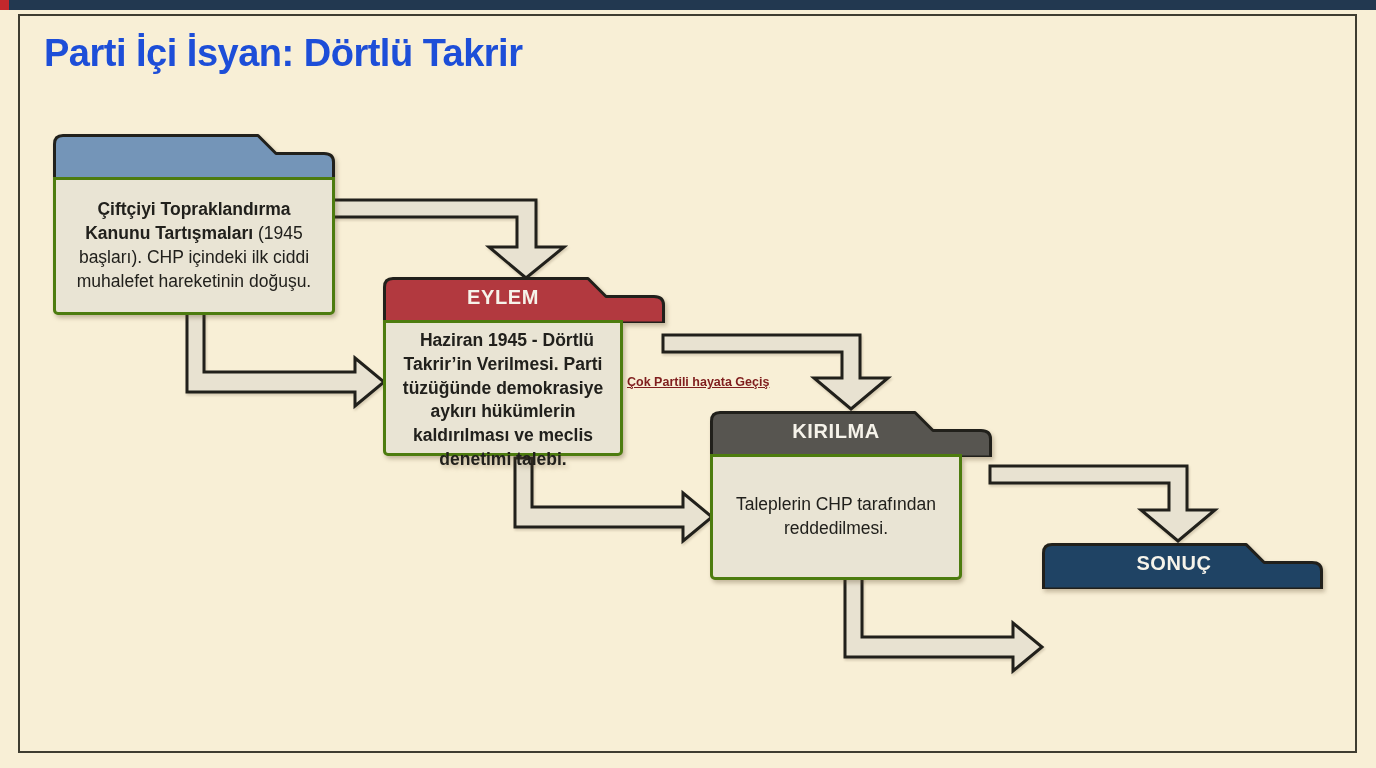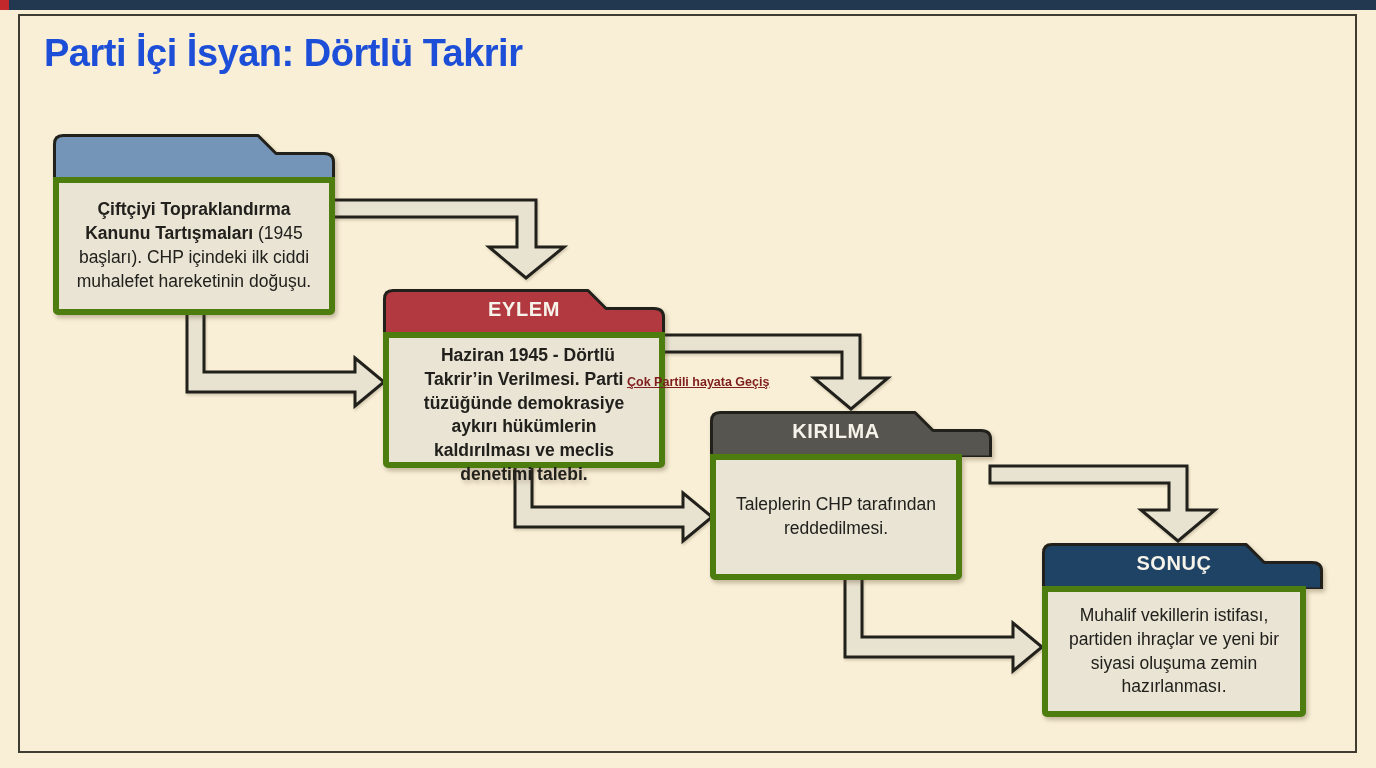--- a/index.html
+++ b/index.html
@@ -22,21 +22,21 @@
   .arrow{fill:#e8e2d1;stroke:#21201b;stroke-width:3;stroke-linejoin:miter;}
   .fbox{position:absolute;filter:drop-shadow(2px 3px 2px rgba(90,70,40,.33));}
   .fbox .tab{position:absolute;left:0;top:0;}
   .tab path{stroke:#21201b;stroke-width:3;stroke-linejoin:round;}
   .hlabel{
     position:absolute;left:0;top:0;width:100%;height:44px;line-height:43px;
     text-align:center;color:#f6f3ea;font-weight:700;font-size:20px;letter-spacing:.6px;
   }
   .bbody{
     position:absolute;left:0;right:0;top:44px;bottom:0;
-    background:#e9e4d4;border:6px solid #4d7c0f;border-radius:0 0 5px 5px;
+    background:#e9e4d4;border:3px solid #4d7c0f;border-radius:0 0 5px 5px;
     display:grid;place-items:center;
   }
   .btext{
     width:100%;box-sizing:border-box;padding:6px 12px;
     text-align:center;font-size:17.5px;line-height:1.36;color:#21201c;
   }
   .annotation{
     position:absolute;left:627px;top:375px;white-space:nowrap;
     font-size:12.5px;font-weight:700;color:#7f1d1d;text-decoration:underline;
   }
@@ -65,21 +65,21 @@
 
   <div class="fbox" style="left:53px;top:133px;width:282px;height:182px">
     <svg class="tab" width="282" height="47" viewBox="0 0 282 47">
       <path d="M 1.5,47 L 1.5,11 Q 1.5,2.5 10,2.5 L 205,2.5 L 223,20.5 L 271,20.5 Q 280.5,20.5 280.5,29 L 280.5,47 Z" fill="#7495b8"></path>
     </svg>
     <div class="bbody">
       <div class="btext"><span style="font-weight: 700;">Çiftçiyi Topraklandırma Kanunu Tartışmaları</span><span style="font-weight: 400;"> (1945 başları). CHP içindeki ilk ciddi muhalefet hareketinin doğuşu.</span></div>
     </div>
   </div>
 
-  <div class="fbox" style="left:383px;top:288px;width:282px;height:180px">
+  <div class="fbox" style="left:383px;top:276px;width:240px;height:180px">
     <svg class="tab" width="282" height="47" viewBox="0 0 282 47">
       <path d="M 1.5,47 L 1.5,11 Q 1.5,2.5 10,2.5 L 205,2.5 L 223,20.5 L 271,20.5 Q 280.5,20.5 280.5,29 L 280.5,47 Z" fill="#b2393f"></path>
     </svg>
     <div class="hlabel">EYLEM</div>
     <div class="bbody">
       <div class="btext"><span style="font-weight: 700; margin-left: 8px;">Haziran 1945 - Dörtlü Takrir’in Verilmesi</span><span style="font-weight: 700;">. Parti tüzüğünde demokrasiye aykırı hükümlerin kaldırılması ve meclis denetimi talebi.</span></div>
     </div>
   </div>
 
   <div class="fbox" style="left:710px;top:410px;width:252px;height:170px">
@@ -90,20 +90,17 @@
     <div class="bbody">
       <div class="btext"><span style="font-weight: 400;">Taleplerin CHP tarafından reddedilmesi.</span></div>
     </div>
   </div>
 
   <div class="fbox" style="left:1042px;top:542px;width:264px;height:175px">
     <svg class="tab" width="281" height="47" viewBox="0 0 282 47">
       <path d="M 1.5,47 L 1.5,11 Q 1.5,2.5 10,2.5 L 205,2.5 L 223,20.5 L 271,20.5 Q 280.5,20.5 280.5,29 L 280.5,47 Z" fill="#1f4364"></path>
     </svg>
     <div class="hlabel">SONUÇ</div>
-    <div class="bbody">
-      <div class="btext"><span style="font-weight: 400;">Muhalif vekillerin istifası, partiden ihraçlar ve yeni bir siyasi oluşuma zemin hazırlanması.</span></div>
-    </div>
   </div>
 
   <div class="annotation">Çok Partili hayata Geçiş</div>
 
 </div>
 
 </body></html>

